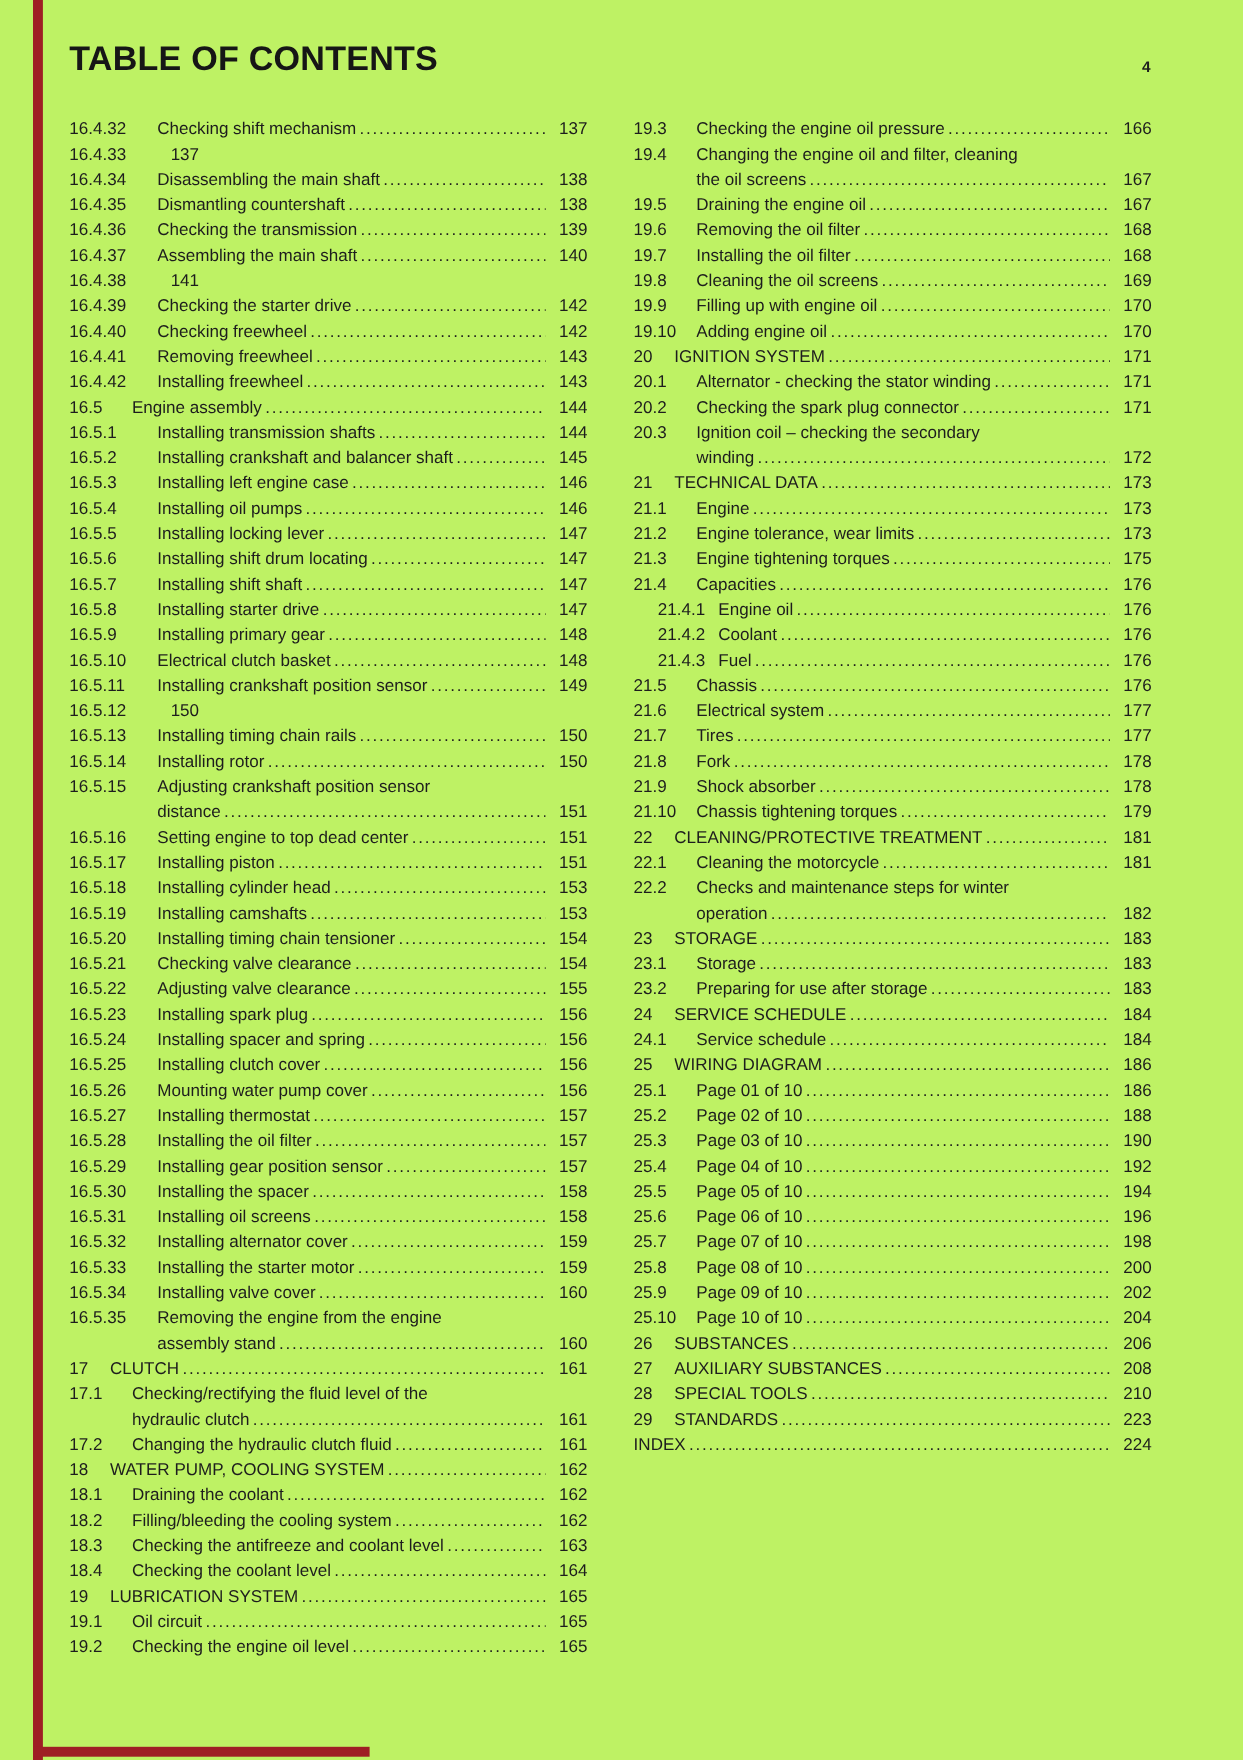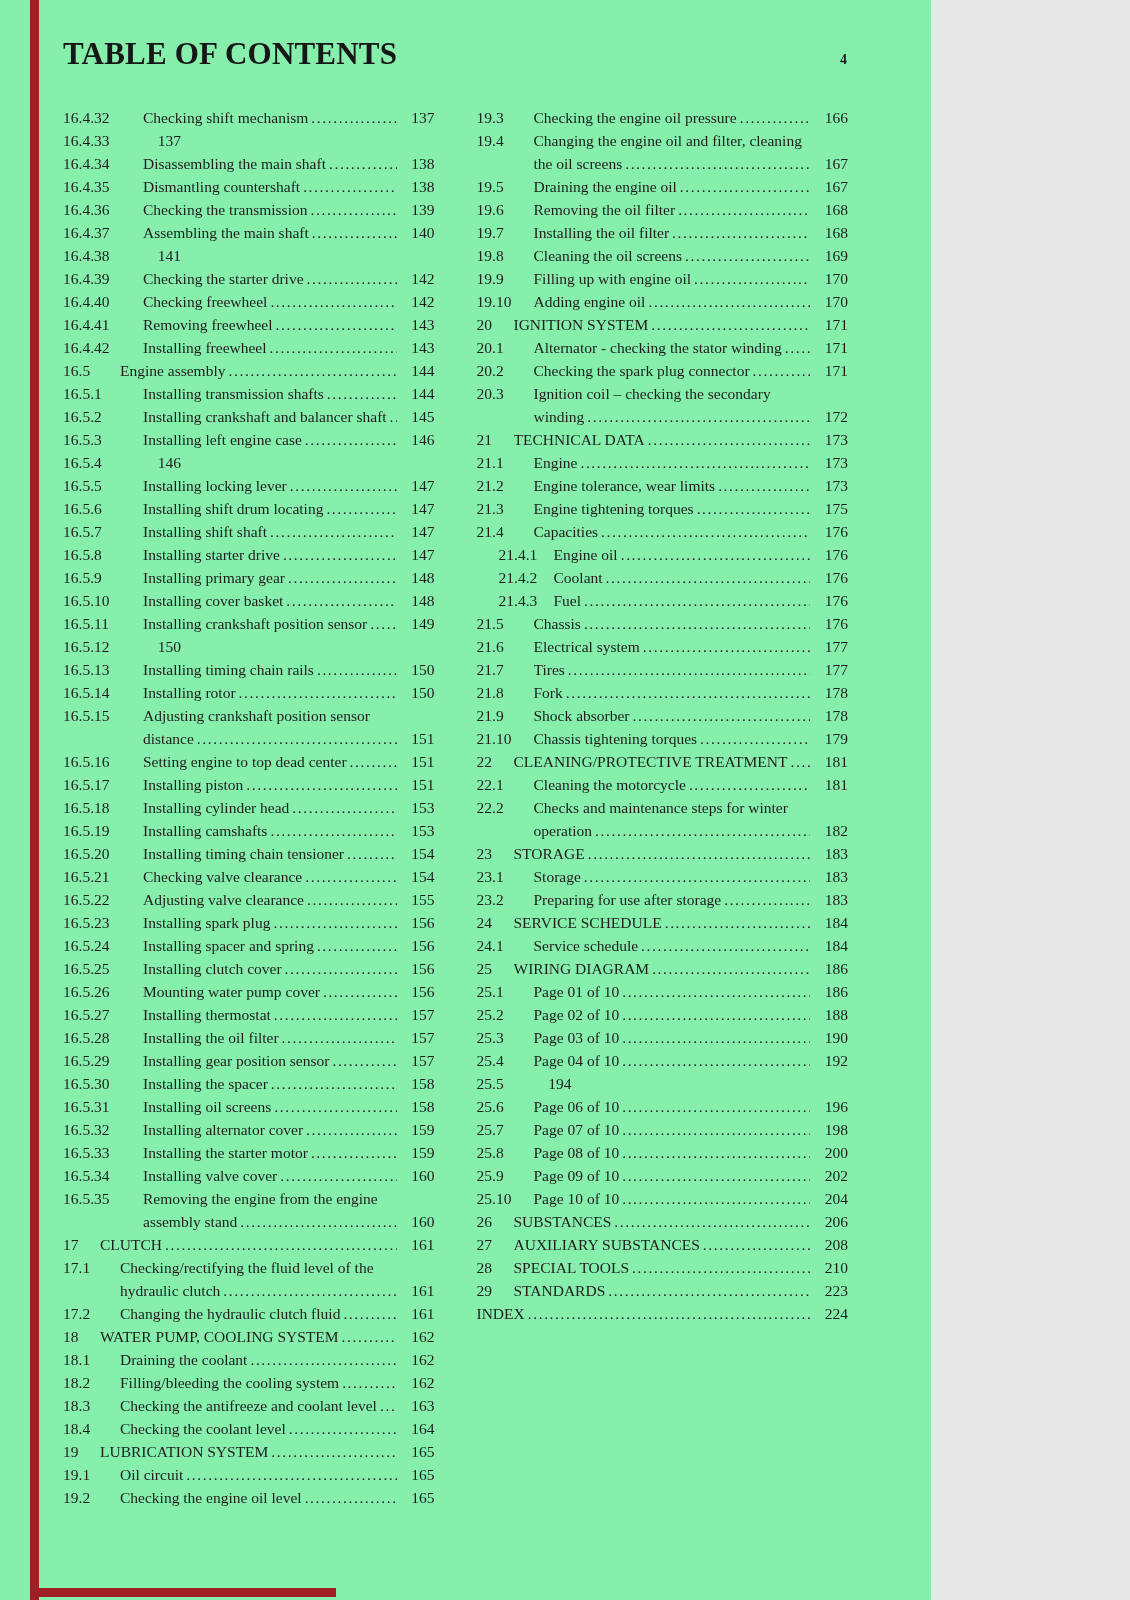--- a/index.html
+++ b/index.html
@@ -1,22 +1,22 @@
 <!DOCTYPE html>
 <html><head>
 <meta charset="utf-8">
 <style>
   html, body { margin: 0; padding: 0; background: #e8e8e8; }
   .sheet {
     position: relative;
-    width: 931px;
+    width: 1130px;
     height: 1600px;
-    background: #86efac;
+    background: #bef264;
     overflow: hidden;
-    font-family: Liberation Serif, serif;
+    font-family: Liberation Sans, sans-serif;
     color: #1d1d1d;
   }
   .accent-v {
     position: absolute;
     left: 30px; top: 0;
     width: 9px; height: 100%;
     background: var(--accent, #9e1f24);
   }
   .accent-h {
     position: absolute;
@@ -162,20 +162,21 @@
           <span class="t">Installing crankshaft and balancer shaft</span>
           <span class="pg">145</span>
         </div>
         <div class="toc-row lvl1 wide">
           <span class="num">16.5.3</span>
           <span class="t">Installing left engine case</span>
           <span class="pg">146</span>
         </div>
         <div class="toc-row lvl1 wide">
           <span class="num">16.5.4</span>
+          <span class="t">Installing oil pumps</span>
           <span class="pg">146</span>
         </div>
         <div class="toc-row lvl1 wide">
           <span class="num">16.5.5</span>
           <span class="t">Installing locking lever</span>
           <span class="pg">147</span>
         </div>
         <div class="toc-row lvl1 wide">
           <span class="num">16.5.6</span>
           <span class="t">Installing shift drum locating</span>
@@ -191,21 +192,21 @@
           <span class="t">Installing starter drive</span>
           <span class="pg">147</span>
         </div>
         <div class="toc-row lvl1 wide">
           <span class="num">16.5.9</span>
           <span class="t">Installing primary gear</span>
           <span class="pg">148</span>
         </div>
         <div class="toc-row lvl1 wide">
           <span class="num">16.5.10</span>
-          <span class="t">Installing cover basket</span>
+          <span class="t">Electrical clutch basket</span>
           <span class="pg">148</span>
         </div>
         <div class="toc-row lvl1 wide">
           <span class="num">16.5.11</span>
           <span class="t">Installing crankshaft position sensor</span>
           <span class="pg">149</span>
         </div>
         <div class="toc-row lvl1 wide">
           <span class="num">16.5.12</span>
           <span class="pg">150</span>
@@ -578,20 +579,21 @@
           <span class="t">Page 03 of 10</span>
           <span class="pg">190</span>
         </div>
         <div class="toc-row lvl1">
           <span class="num">25.4</span>
           <span class="t">Page 04 of 10</span>
           <span class="pg">192</span>
         </div>
         <div class="toc-row lvl1">
           <span class="num">25.5</span>
+          <span class="t">Page 05 of 10</span>
           <span class="pg">194</span>
         </div>
         <div class="toc-row lvl1">
           <span class="num">25.6</span>
           <span class="t">Page 06 of 10</span>
           <span class="pg">196</span>
         </div>
         <div class="toc-row lvl1">
           <span class="num">25.7</span>
           <span class="t">Page 07 of 10</span>

